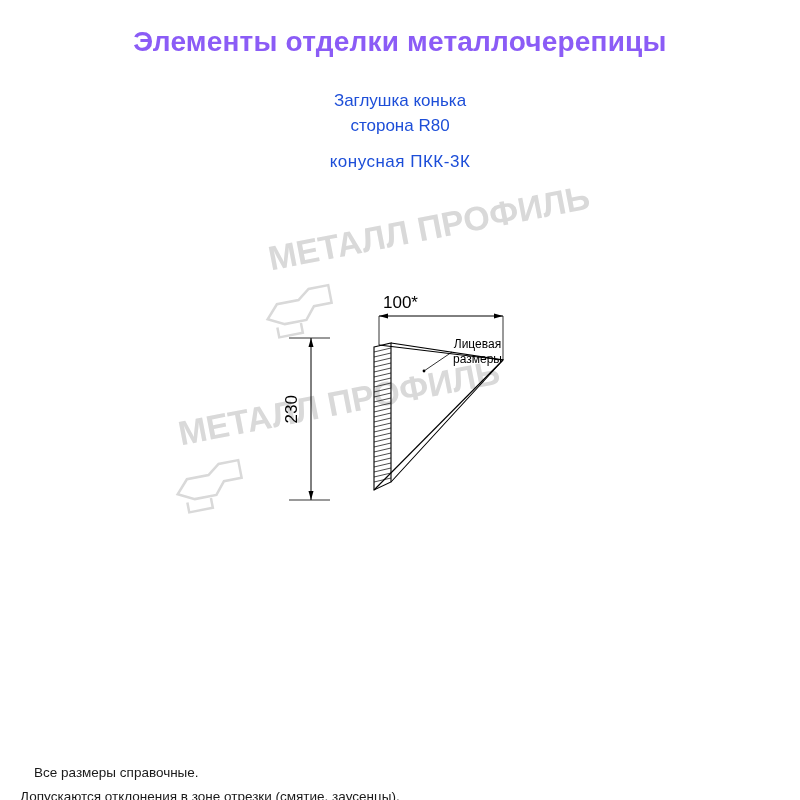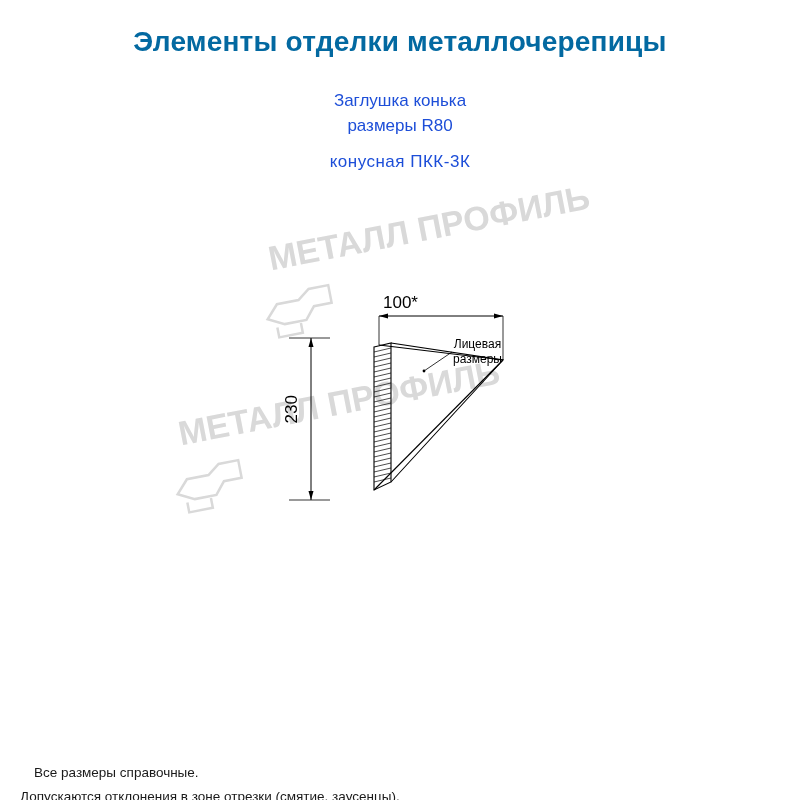--- a/index.html
+++ b/index.html
@@ -21,21 +21,21 @@
   }
   .title {
     position: absolute;
     top: 26px;
     left: 0;
     width: 800px;
     text-align: center;
     font-size: 28px;
     font-weight: bold;
     letter-spacing: 0.2px;
-    color: #0369a1;
+    color: #8b5cf6;
   }
   .subtitle {
     position: absolute;
     left: 0;
     width: 800px;
     text-align: center;
     font-size: 17px;
     color: #1d4ed8;
   }
   .sub1 { top: 91px; }
@@ -102,21 +102,21 @@
     text-align: center;
   }
 </style>
 </head>
 <body>
 
 <div class="page">
 
   <div class="title">Элементы отделки металлочерепицы</div>
   <div class="subtitle sub1">Заглушка конька</div>
-  <div class="subtitle sub2">размеры R80</div>
+  <div class="subtitle sub2">сторона R80</div>
   <div class="subtitle sub3">конусная  ПКК-3К</div>
 
   <svg class="wm-logo" style="left:255px; top:283px;" width="90" height="60" viewBox="0 0 90 60">
     <g transform="rotate(-11 45 30)" fill="none" stroke="#d9d9d9" stroke-width="2.5">
       <path d="M12 30 L24 17 L46 17 L58 8 L78 8 L78 26 L60 26 L50 38 L28 38 Z"></path>
       <path d="M20 40 L20 50 L44 50 L44 40"></path>
     </g>
   </svg>
 
   <svg class="wm-logo" style="left:165px; top:458px;" width="90" height="60" viewBox="0 0 90 60">

